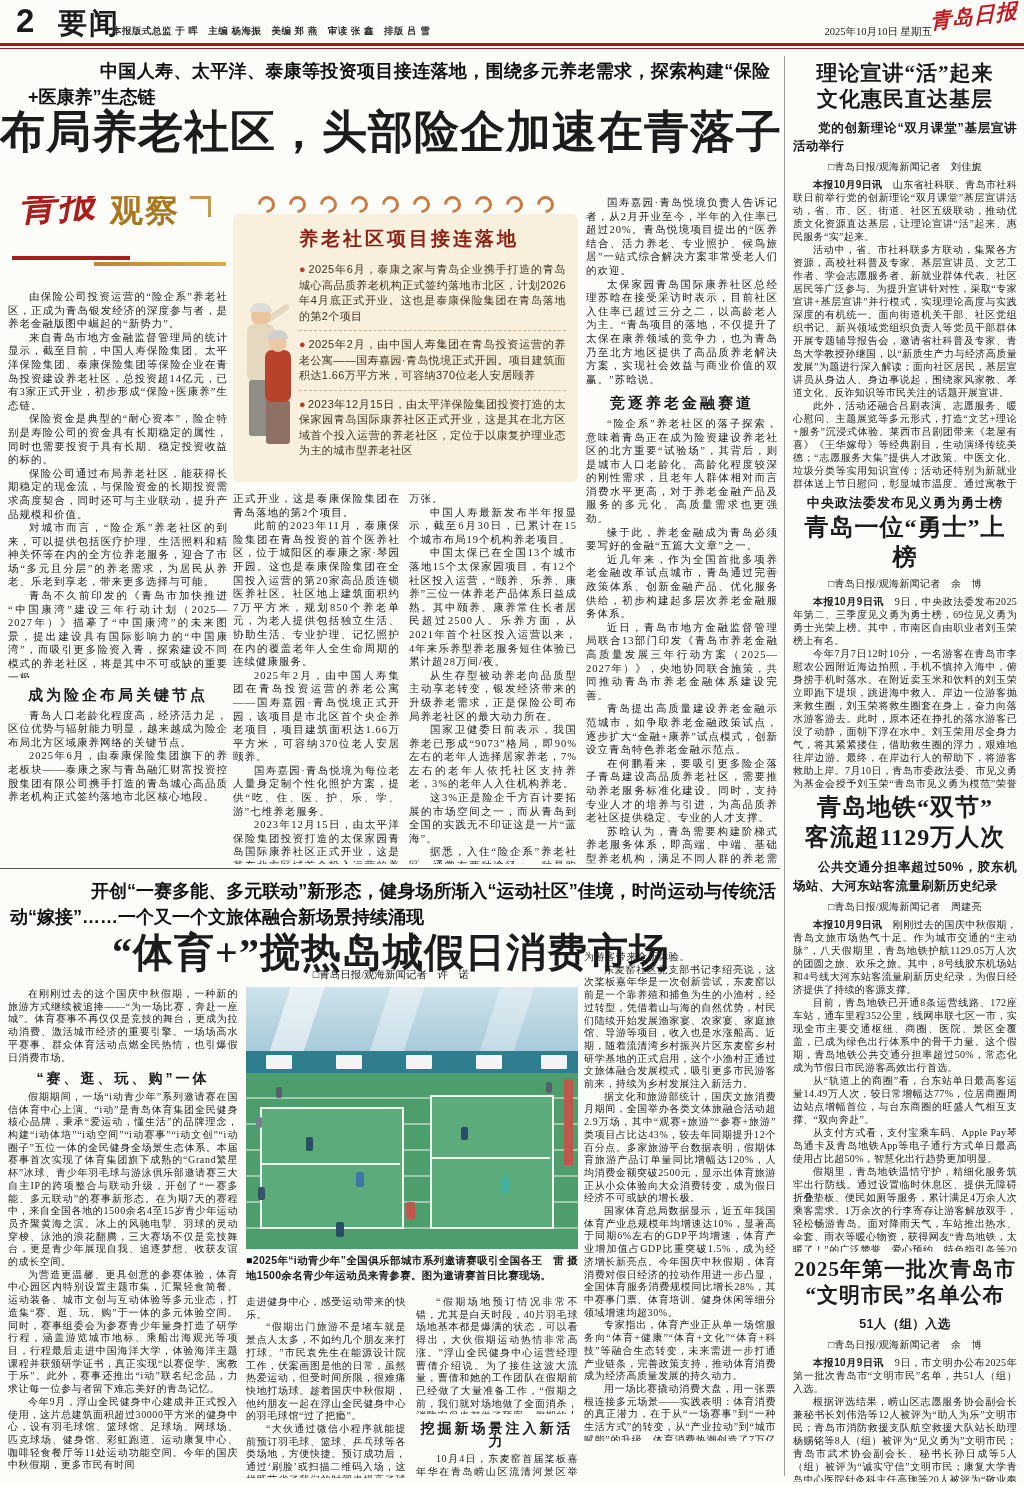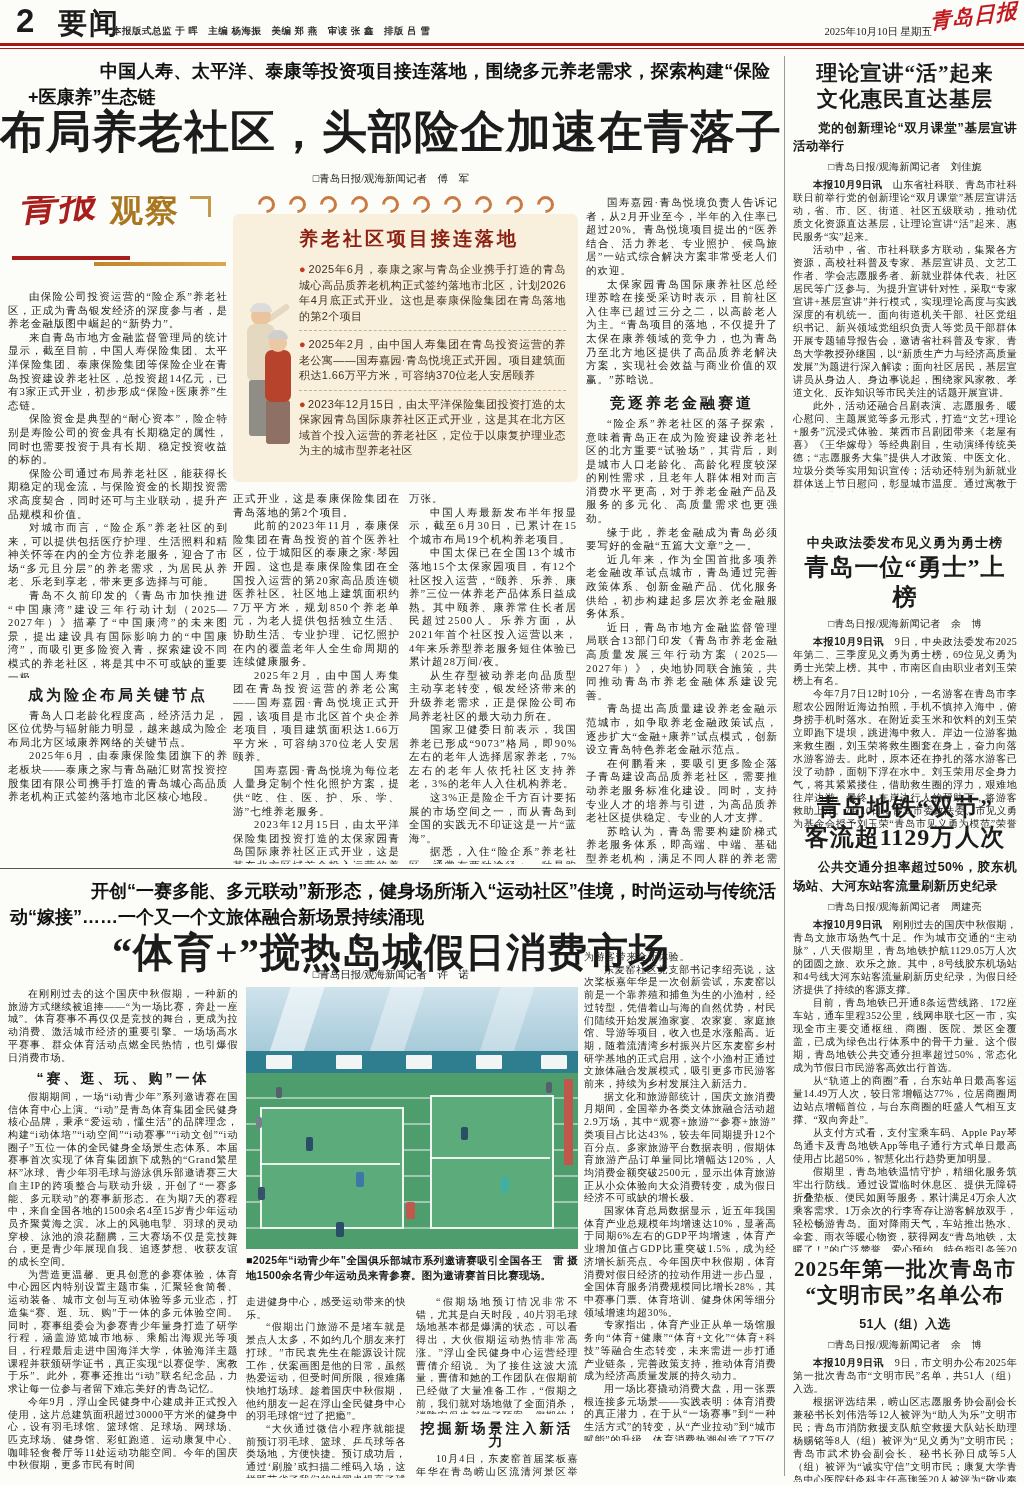--- a/index.html
+++ b/index.html
@@ -110,21 +110,20 @@
     <div class="pgnum">2</div>
     <div class="secname">要闻</div>
     <div class="staff">本报版式总监 于 晖　主编 杨海振　美编 郑 燕　审读 张 鑫　排版 吕 雪</div>
     <div class="pdate">2025年10月10日 星期五</div>
     <div class="masthead">青岛日报</div>
   </div>
   <div class="redrule"></div>
 
   <div class="kicker" id="lead-kicker">中国人寿、太平洋、泰康等投资项目接连落地，围绕多元养老需求，探索构建“保险+医康养”生态链</div>
   <h1 id="lead-title" style="margin:0;">布局养老社区，头部险企加速在青落子</h1>
-  <div class="byline" id="lead-byline">□青岛日报/观海新闻记者　傅　军</div>
 
   <div class="clipcol t-body" style="left:8px;top:196px;width:220px;height:666px;">
     <div class="obs-logo">
       <span class="obs-qb">青报</span>
       <span class="obs-gc">观察</span>
       <span class="obs-brk"></span>
       <span class="obs-bar-red"></span>
       <span class="obs-bar-gold"></span>
     </div>
     <div style="height:388px;overflow:hidden;">
@@ -205,21 +204,21 @@
     <div class="s-art s-body" style="top:0;height:432px;">
       <h2 class="s-t1">理论宣讲“活”起来</h2>
       <h2 class="s-t1">文化惠民直达基层</h2>
       <div class="s-sub">党的创新理论“双月课堂”基层宣讲活动举行</div>
       <div class="s-byl">□青岛日报/观海新闻记者　刘佳旎</div>
       <p class="p"><span class="lead-in">本报10月9日讯　</span><span>山东省社科联、青岛市社科联日前举行党的创新理论“双月课堂”基层宣讲活动，省、市、区、街道、社区五级联动，推动优质文化资源直达基层，让理论宣讲“活”起来、惠民服务“实”起来。</span></p>
       <p class="p">活动中，省、市社科联多方联动，集聚各方资源，高校社科普及专家、基层宣讲员、文艺工作者、学会志愿服务者、新就业群体代表、社区居民等广泛参与。为提升宣讲针对性，采取“专家宣讲+基层宣讲”并行模式，实现理论高度与实践深度的有机统一。面向街道机关干部、社区党组织书记、新兴领域党组织负责人等党员干部群体开展专题辅导报告会，邀请省社科普及专家、青岛大学教授孙继国，以“新质生产力与经济高质量发展”为题进行深入解读；面向社区居民，基层宣讲员从身边人、身边事说起，围绕家风家教、孝道文化、反诈知识等市民关注的话题开展宣讲。</p>
       <p class="p">此外，活动还融合吕剧表演、志愿服务、暖心慰问、主题展览等多元形式，打造“文艺+理论+服务”沉浸式体验。莱西市吕剧团带来《老屋有喜》《王华嫁母》等经典剧目，生动演绎传统美德；“志愿服务大集”提供人才政策、中医文化、垃圾分类等实用知识宣传；活动还特别为新就业群体送上节日慰问，彰显城市温度。通过寓教于乐的方式，让群众在欣赏艺术、享受服务的过程中潜移默化接受理论熏陶，通过探索更多元、更精准的理论宣讲路径，推动党的创新理论“飞入寻常百姓家”。</p>
     </div>
 
-    <div class="s-art s-body" style="top:436px;height:292px;margin-top:40px;">
+    <div class="s-art s-body" style="top:436px;height:292px;">
       <div class="s-kick">中央政法委发布见义勇为勇士榜</div>
       <h2 class="s-t1 big">青岛一位“勇士”上榜</h2>
       <div class="s-byl">□青岛日报/观海新闻记者　余　博</div>
       <p class="p"><span class="lead-in">本报10月9日讯　</span><span>9日，中央政法委发布2025年第二、三季度见义勇为勇士榜，69位见义勇为勇士光荣上榜。其中，市南区自由职业者刘玉荣榜上有名。</span></p>
       <p class="p">今年7月7日12时10分，一名游客在青岛市李慰农公园附近海边拍照，手机不慎掉入海中，俯身捞手机时落水。在附近卖玉米和饮料的刘玉荣立即跑下堤坝，跳进海中救人。岸边一位游客抛来救生圈，刘玉荣将救生圈套在身上，奋力向落水游客游去。此时，原本还在挣扎的落水游客已没了动静，面朝下浮在水中。刘玉荣用尽全身力气，将其紧紧搂住，借助救生圈的浮力，艰难地往岸边游。最终，在岸边行人的帮助下，将游客救助上岸。7月10日，青岛市委政法委、市见义勇为基金会授予刘玉荣“青岛市见义勇为模范”荣誉称号。</p>
 
     </div>
 
     <div class="s-art s-body" style="top:732px;height:460px;">
       <h2 class="s-t1 big">青岛地铁“双节”</h2>

